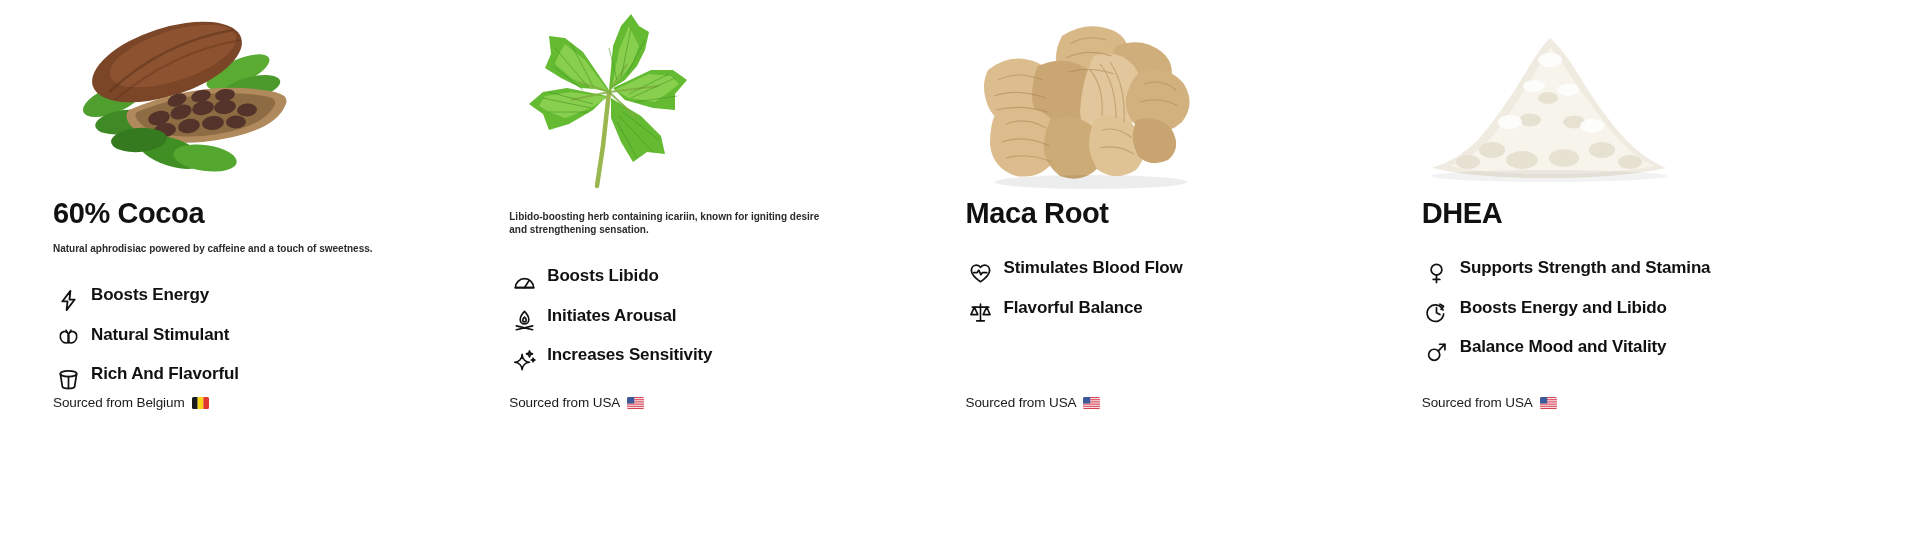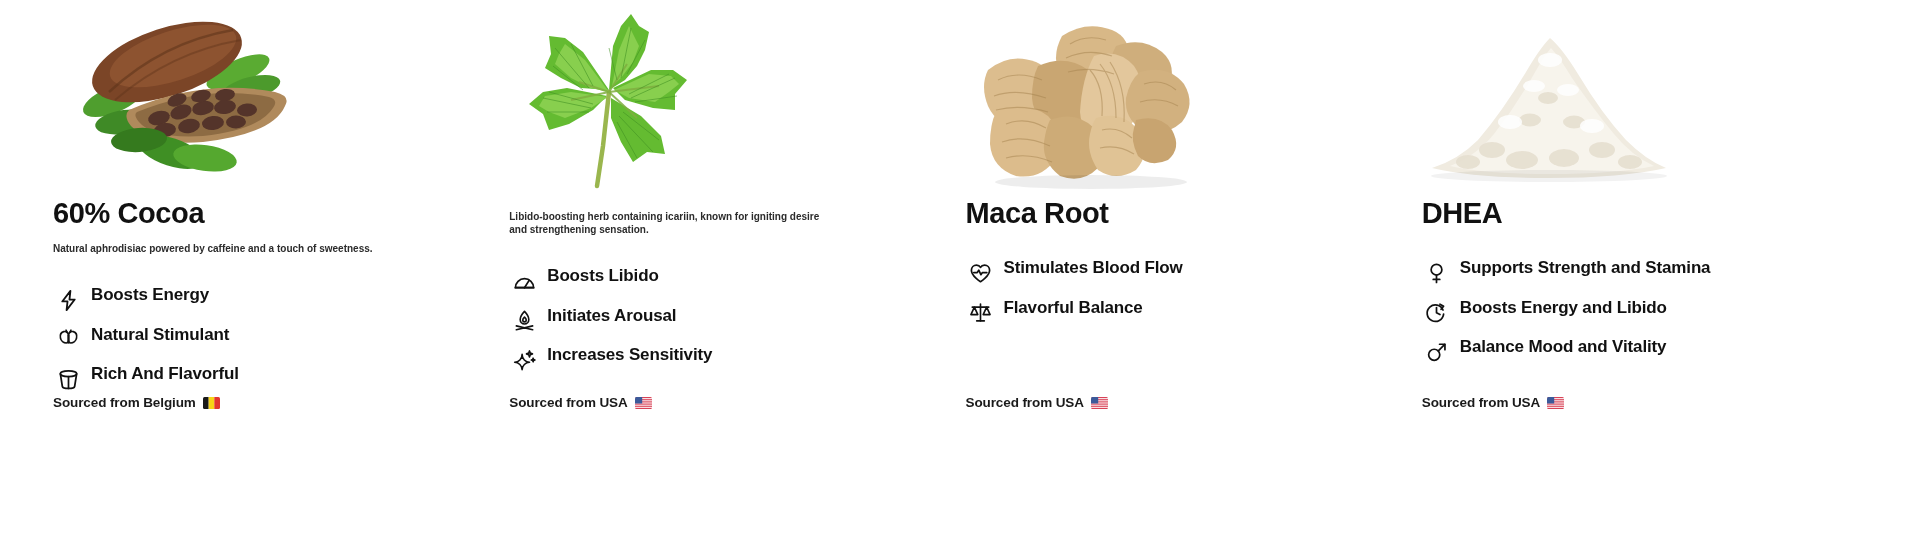--- a/index.html
+++ b/index.html
@@ -88,21 +88,21 @@
   
   .sourced-row {
     position: absolute;
     top: 395px;
     left: 0;
     display: flex;
     align-items: center;
   }
   .sourced-text {
     font-size: 13.5px;
-    font-weight: 700;
+    font-weight: 400;
     color: #1a1a1a;
     letter-spacing: -0.1px;
     white-space: nowrap;
   }
   .flag {
     margin-left: 7px;
     width: 17px;
     height: 12px;
     display: inline-block;
     border-radius: 1.5px;

